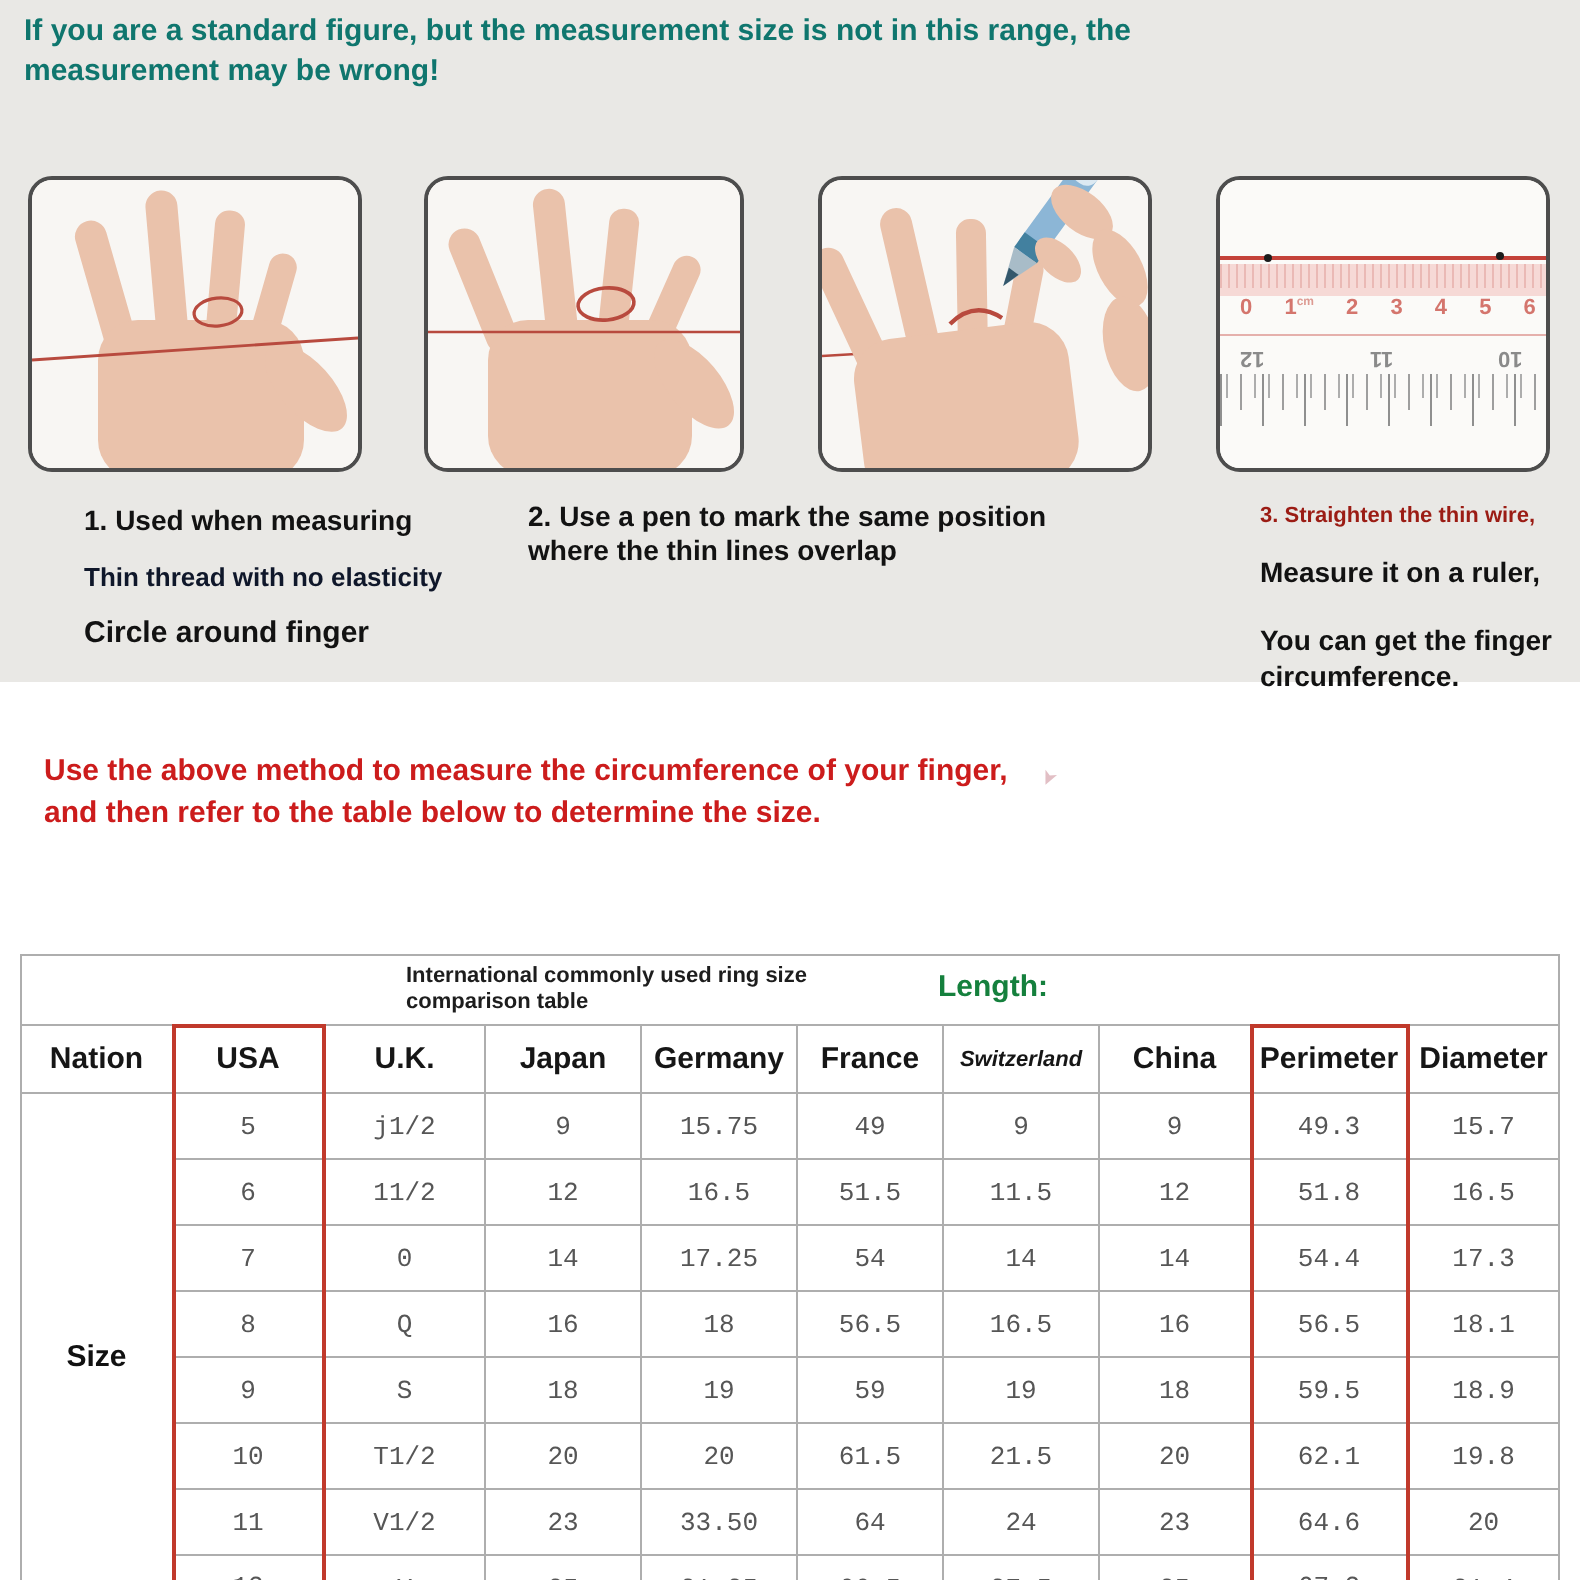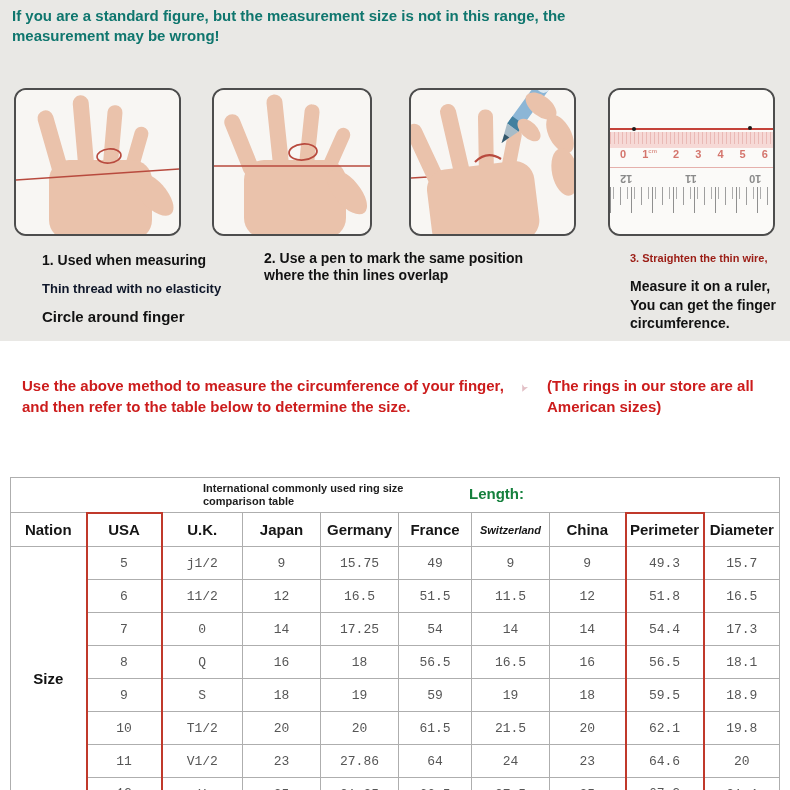--- a/index.html
+++ b/index.html
@@ -44,21 +44,21 @@
   
   .cap { position:absolute; color:#121212; }
   #cap1 { left:42px; top:252px; width:230px; }
   #cap1 .l1 { font-size:14px; font-weight:bold; }
   #cap1 .l2 { margin-top:13px; font-size:13px; font-weight:bold; color:#0f172a; }
   #cap1 .l3 { margin-top:12px; font-size:15px; font-weight:bold; }
   #cap2 { left:264px; top:250px; width:292px; font-size:14px; line-height:17px; font-weight:bold; }
   #cap3 { left:630px; top:252px; width:152px; }
   #cap3 .l1 { font-size:11px; font-weight:bold; color:#9b1c14; }
   #cap3 .l2 { margin-top:14px; font-size:14px; font-weight:bold; }
-  #cap3 .l3 { margin-top:2px; font-size:14px; line-height:18px; font-weight:bold; }
+  #cap3 .l3 { margin-top:17px; font-size:14px; line-height:18px; font-weight:bold; }
 
   
   .instr { position:absolute; font-size:15px; line-height:21px; font-weight:bold; color:#cc1c1c; }
   #instr-left  { left:22px;  top:375px; width:512px; }
   #instr-right { left:547px; top:375px; width:232px; }
   .cursor-glyph { position:absolute; left:520px; top:383px; font-size:10px; color:#d9aab2;
                   transform:rotate(115deg); opacity:.75; }
 
   
   table.size-table { position:absolute; left:10px; top:441px; width:769px; height:333px;
@@ -179,21 +179,20 @@
     </div>
     <div class="cap" id="cap2">2. Use a pen to mark the same position where the thin lines overlap</div>
     <div class="cap" id="cap3">
       <div class="l1">3. Straighten the thin wire,</div>
       <div class="l2">Measure it on a ruler,</div>
       <div class="l3">You can get the finger circumference.</div>
     </div>
   </div>
 
   <div class="instr" id="instr-left">Use the above method to measure the circumference of your finger, and then refer to the table below to determine the size.</div>
-  <div class="instr" id="instr-right">(The rings in our store are all American sizes)</div>
   <div class="cursor-glyph">➤</div>
 
   <table class="size-table">
     <colgroup>
       <col style="width:76px">
         <col style="width:75px">
         <col style="width:81px">
         <col style="width:78px">
       <col style="width:78px">
         <col style="width:73px">
@@ -287,21 +286,21 @@
           <td>61.5</td>
           <td>21.5</td>
           <td>20</td>
           <td class="hl">62.1</td>
           <td>19.8</td>
         </tr>
         <tr>
           <td class="hl">11</td>
           <td>V1/2</td>
           <td>23</td>
-          <td>27.86</td>
+          <td>33.50</td>
           <td>64</td>
           <td>24</td>
           <td>23</td>
           <td class="hl">64.6</td>
           <td>20</td>
         </tr>
         <tr class="last">
           <td class="hl">12</td>
           <td>Y</td>
           <td>25</td>

